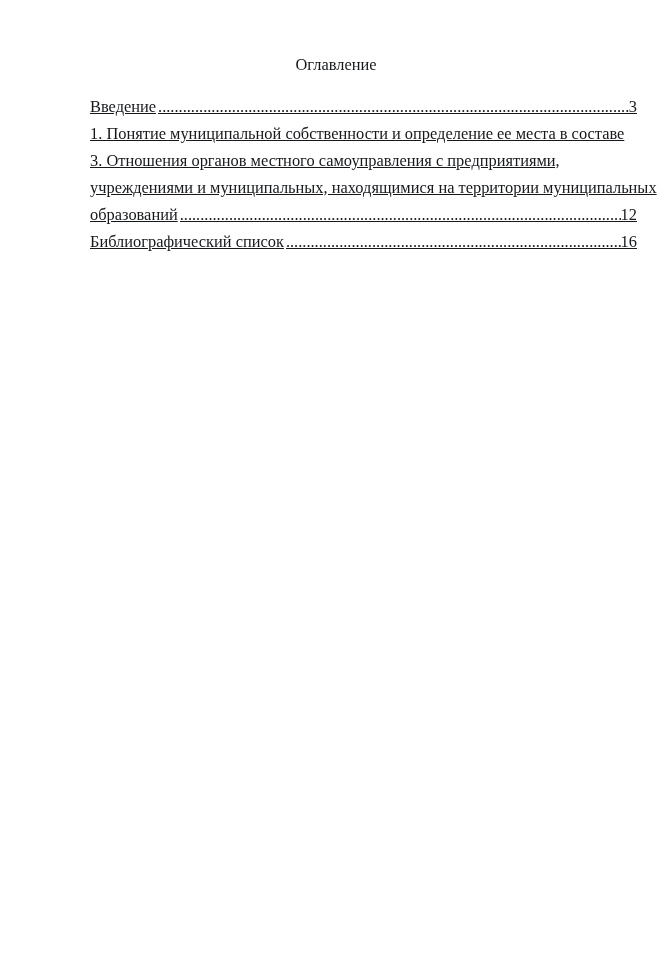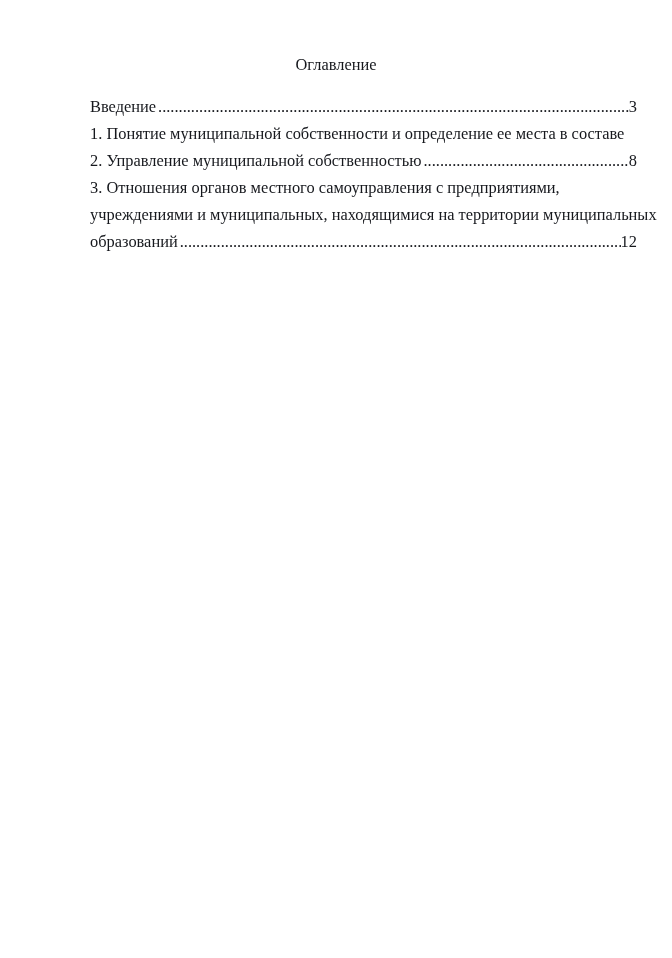--- a/index.html
+++ b/index.html
@@ -24,20 +24,21 @@
   .doc-title {
     margin: 0;
     padding-top: 51px;
     text-align: center;
     font-size: 16.4px;
     font-weight: normal;
     line-height: 27px;
   }
   .toc {
     margin: 16px 35px 0 90px;
+    text-decoration: underline;
   }
   .toc-line {
     display: flex;
     align-items: baseline;
     line-height: 26.9px;
     white-space: nowrap;
   }
   .toc-text {
     flex: 0 0 auto;
   }
@@ -63,29 +64,29 @@
   <div class="toc" id="toc">
       <div class="toc-line">
         <span class="toc-text">Введение</span>
         <span class="leader"></span>
         <span class="pagenum">3</span>
       </div>
       <div class="toc-line">
         <span class="toc-text">1. Понятие муниципальной собственности и определение ее места в составе</span>
       </div>
       <div class="toc-line">
-        <span class="toc-text">2. Управление муниципальной собственностью</span>
-        <span class="leader"></span>
-        <span class="pagenum">8</span>
-      </div>
-      <div class="toc-line">
         <span class="toc-text">3. Отношения органов местного самоуправления с предприятиями,</span>
       </div>
       <div class="toc-line">
         <span class="toc-text">учреждениями и муниципальных, находящимися на территории муниципальных</span>
       </div>
       <div class="toc-line">
         <span class="toc-text">образований</span>
         <span class="leader"></span>
         <span class="pagenum">12</span>
       </div>
+      <div class="toc-line">
+        <span class="toc-text">Библиографический список</span>
+        <span class="leader"></span>
+        <span class="pagenum">16</span>
+      </div>
     </div>
 </div>
 
 </body></html>

